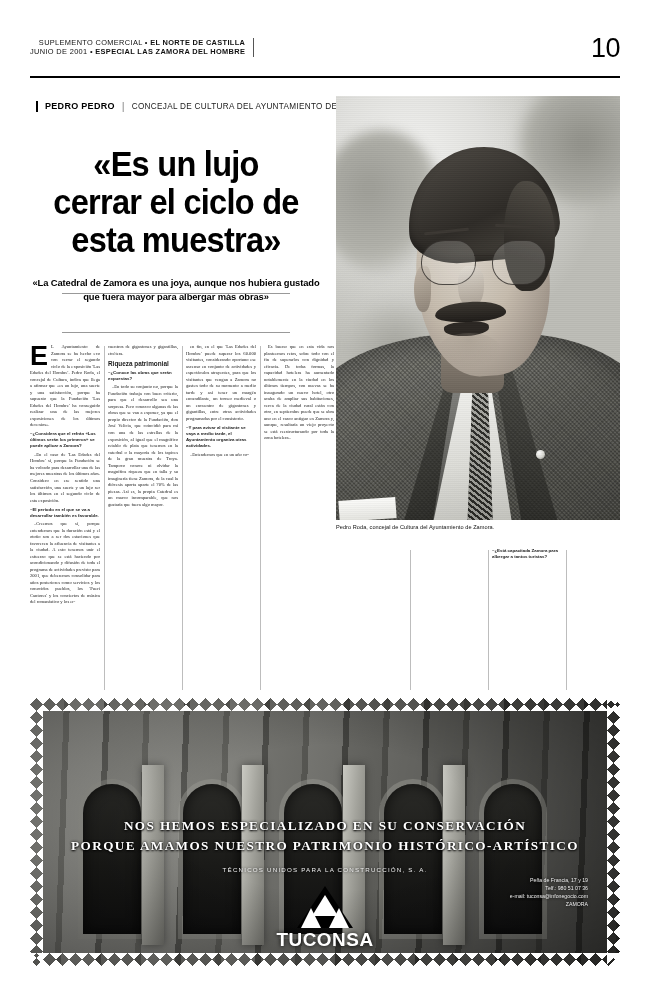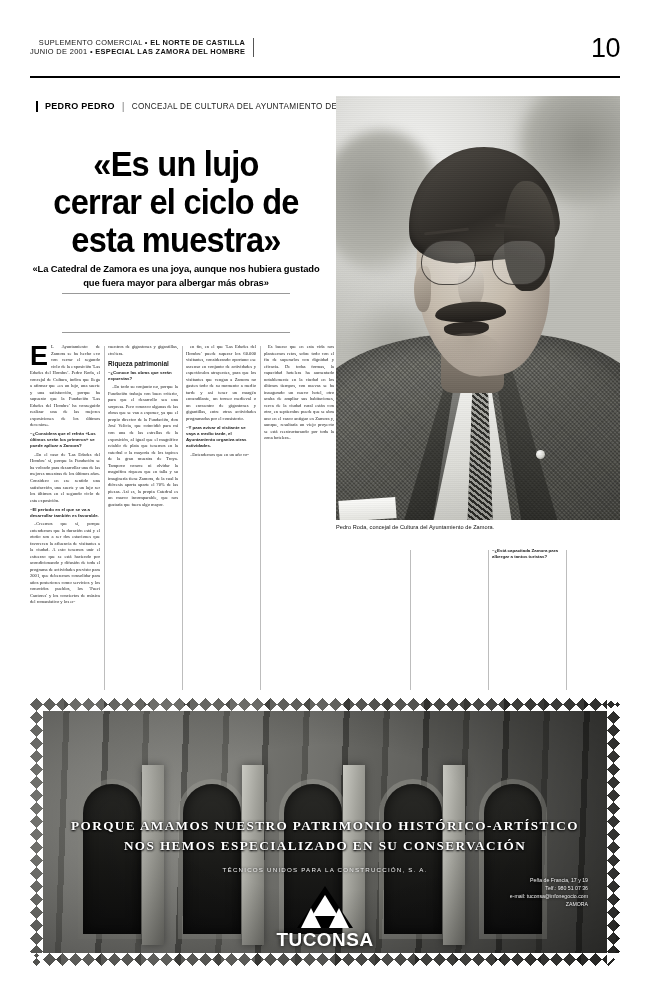--- a/index.html
+++ b/index.html
@@ -106,21 +106,21 @@
     line-height: 1.08;
     letter-spacing: -0.8px;
     transform: scaleX(0.93);
     transform-origin: center top;
   }
   .headline .hl-line { display: block; white-space: nowrap; }
 
   
   .subhead-1 {
     position: absolute;
-    left: 30px; top: 262px;
+    left: 30px; top: 276px;
     width: 292px;
     text-align: center;
     font-size: 9.4px;
     font-weight: 700;
     line-height: 1.5;
     letter-spacing: -0.1px;
   }
   .subhead-rule-1 {
     position: absolute;
     left: 62px; top: 293px;
@@ -683,22 +683,22 @@
       <span class="arch a4"></span>
       <span class="arch a5"></span>
       <span class="column-stone s1"></span>
       <span class="column-stone s2"></span>
       <span class="column-stone s3"></span>
       <span class="column-stone s4"></span>
     </div>
     <div class="ad-vignette"></div>
 
     <div class="ad-headline">
+      <div>NOS HEMOS ESPECIALIZADO EN SU CONSERVACIÓN</div>
       <div>PORQUE AMAMOS NUESTRO PATRIMONIO HISTÓRICO-ARTÍSTICO</div>
-      <div>NOS HEMOS ESPECIALIZADO EN SU CONSERVACIÓN</div>
     </div>
     <div class="ad-sub">TÉCNICOS UNIDOS PARA LA CONSTRUCCIÓN, S. A.</div>
 
     <div class="ad-logo">
       <svg class="ad-logo-mark" viewBox="0 0 56 42">
         <polygon points="28,0 56,42 0,42" fill="#000"></polygon>
         <polygon points="28,9 41,30 15,30" fill="#fff"></polygon>
         <polygon points="14,22 24,42 4,42" fill="#fff"></polygon>
         <polygon points="42,22 52,42 32,42" fill="#fff"></polygon>
       </svg>

